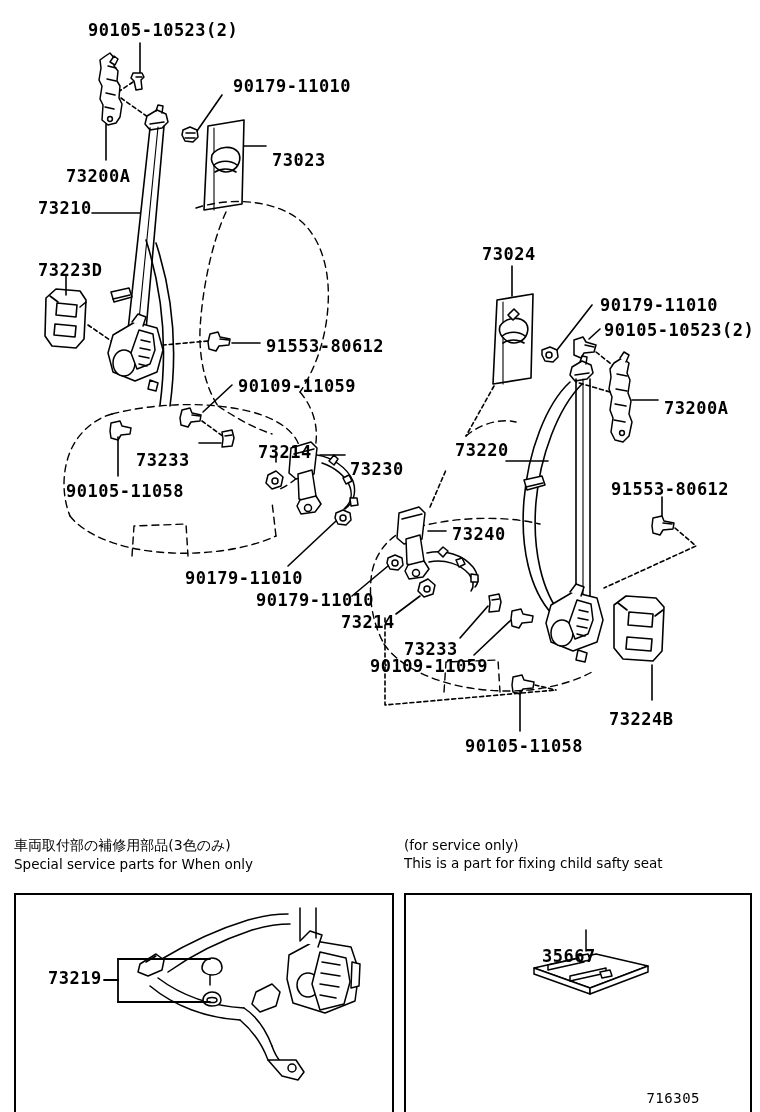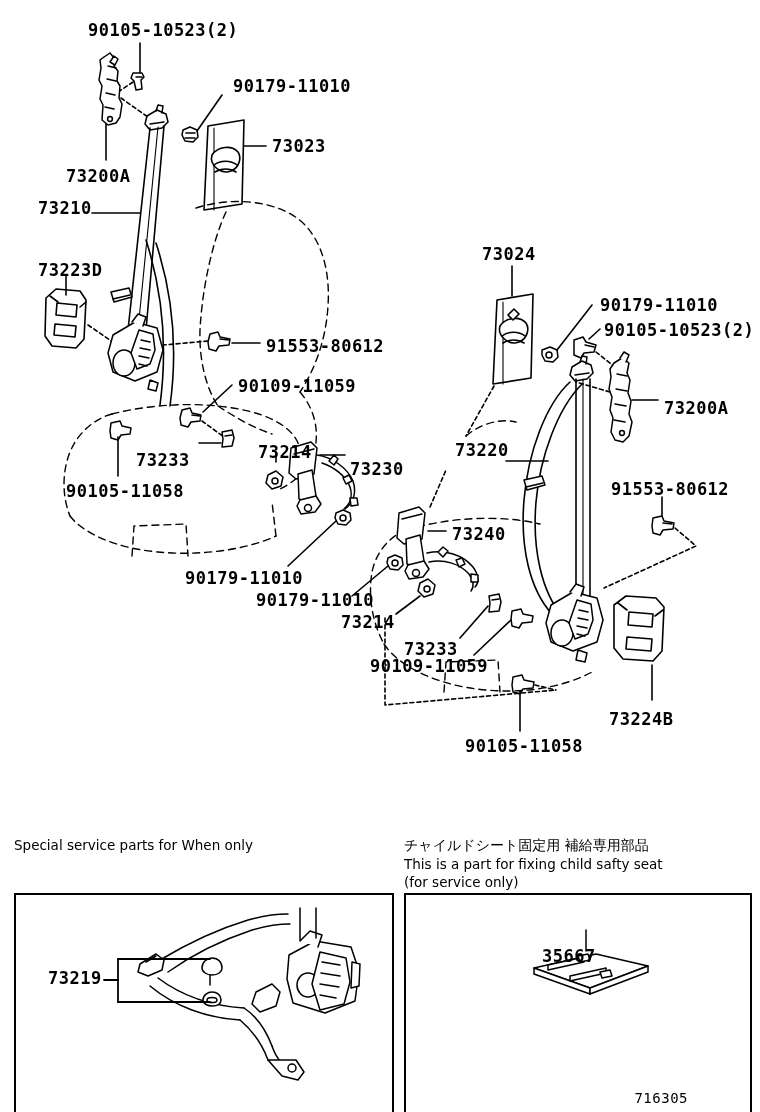--- a/index.html
+++ b/index.html
@@ -23,21 +23,21 @@
   .cap{
     position:absolute;
     font-family:"DejaVu Sans","Liberation Sans",sans-serif;
     font-size:13.5px;
     white-space:nowrap;
     color:#000;
     line-height:1.35;
   }
   .cap .jp{font-family:"DejaVu Sans","Liberation Sans",sans-serif;font-size:14px;}
   .footer{
-    position:absolute;right:12px;bottom:6px;
+    position:absolute;right:0px;bottom:6px;
     font-family:"DejaVu Sans Mono","Liberation Mono",monospace;
     font-size:14px;letter-spacing:0.5px;color:#000;margin-top:20px;
   }
   .panel-box{
     position:absolute;
     border-left:2px solid #000;
     border-right:2px solid #000;
     border-top:2px solid #000;
     border-bottom:none;
     box-sizing:border-box;
@@ -371,21 +371,21 @@
         <path d="M570 976 l36 -8 l0 5 l-36 8 z" fill="#fff"></path>
         <path d="M578 956 l10 -2 l2 6 l-10 2 z" fill="#fff"></path>
         <path d="M600 972 l10 -2 l2 6 l-10 2 z" fill="#fff"></path>
         <path d="M586 951 L586 930"></path>
       </g>
     </g>
   </svg>
 
   <div class="lbl" style="left:88px;top:22px;">90105-10523(2)</div>
   <div class="lbl" style="left:233px;top:78px;">90179-11010</div>
-  <div class="lbl" style="left:272px;top:138px;">73023</div>
+  <div class="lbl" style="left:272px;top:152px;">73023</div>
   <div class="lbl" style="left:66px;top:168px;">73200A</div>
   <div class="lbl" style="left:38px;top:200px;">73210</div>
   <div class="lbl" style="left:38px;top:262px;">73223D</div>
   <div class="lbl" style="left:266px;top:338px;">91553-80612</div>
   <div class="lbl" style="left:238px;top:378px;">90109-11059</div>
   <div class="lbl" style="left:258px;top:444px;">73214</div>
   <div class="lbl" style="left:136px;top:452px;">73233</div>
   <div class="lbl" style="left:350px;top:461px;">73230</div>
   <div class="lbl" style="left:66px;top:483px;">90105-11058</div>
 
@@ -401,27 +401,27 @@
   <div class="lbl" style="left:341px;top:614px;">73214</div>
   <div class="lbl" style="left:404px;top:641px;">73233</div>
   <div class="lbl" style="left:370px;top:658px;">90109-11059</div>
   <div class="lbl" style="left:609px;top:711px;">73224B</div>
   <div class="lbl" style="left:465px;top:738px;">90105-11058</div>
 
   <div class="lbl" style="left:48px;top:970px;">73219</div>
   <div class="lbl" style="left:542px;top:948px;">35667</div>
 
   <div class="cap" style="left:14px;top:836px;">
+    <div class="jp">車両取付部の補修用部品(3色のみ)</div>
     <div>Special service parts for When only</div>
   </div>
 
   <div class="cap" style="left:404px;top:836px;">
-    <div class="jp">チャイルドシート固定用  補給専用部品</div>
+    <div>(for service only)</div>
     <div>This is a part for fixing child safty seat</div>
-    <div>(for service only)</div>
   </div>
 
   <div class="panel-box" style="left:14px;top:893px;width:380px;height:219px;"></div>
   <div class="panel-box" style="left:404px;top:893px;width:348px;height:219px;"></div>
 
   <div class="footer">716305</div>
 
 </div>
 
 </body></html>

